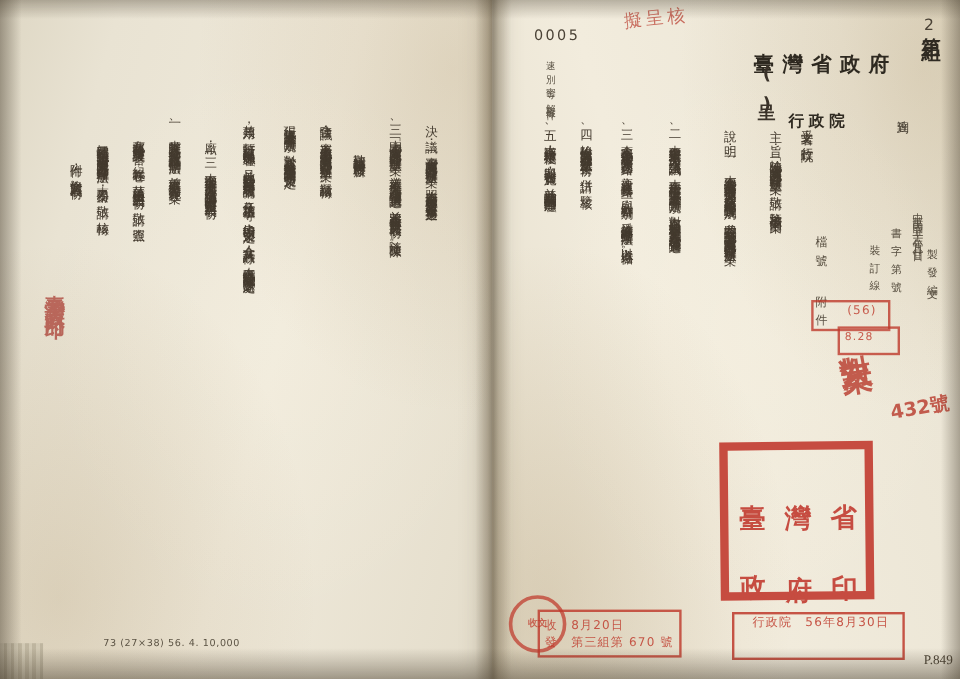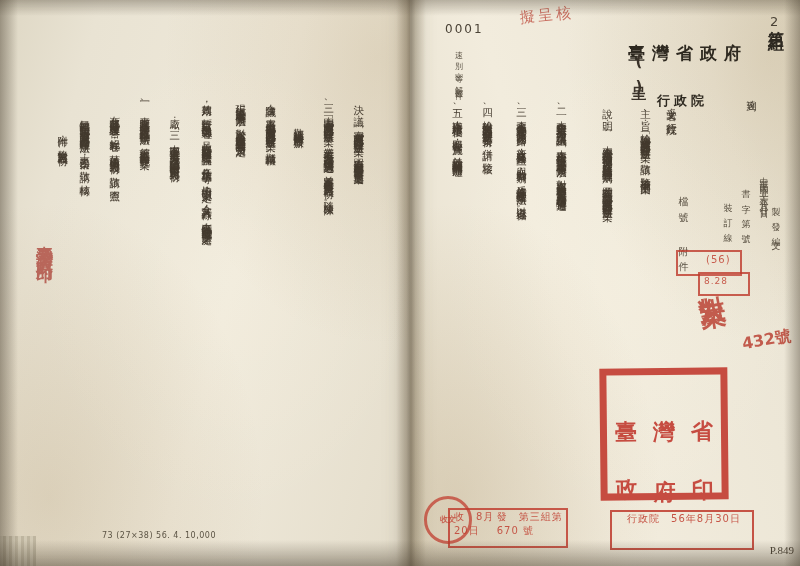--- a/index.html
+++ b/index.html
@@ -250,35 +250,35 @@
     opacity: .72;
     letter-spacing: 4px;
   }
   #form-footer {
     position: absolute;
     left: 86px;
     bottom: 26px;
     font-size: 8px;
     color: #5b5344;
     letter-spacing: .5px;
-    margin-left: 16px;
   }
 
   
   #bottom-stamp-a {
     position: absolute;
     left: 448px;
     bottom: 18px;
     width: 120px;
     height: 40px;
     border: 2px solid #bf3a2c;
     color: #bf3a2c;
     opacity: .82;
     font-size: 10px;
     display: flex;
+    flex-direction: column;
     justify-content: center;
     padding-left: 4px;
     letter-spacing: 1px;
     box-sizing: border-box;
   }
   #bottom-stamp-b {
     position: absolute;
     left: 610px;
     bottom: 16px;
     width: 144px;
@@ -345,21 +345,21 @@
   <div class="gutter"></div>
 
   <div id="org-label">第三組</div>
 
   <div id="gov-title">臺灣省政府</div>
 
   <div class="vt" id="doc-type-v" style="right:152px; top:52px; font-size:15px; font-weight:bold; letter-spacing:4px;">(呈)</div>
 
   <div id="doc-type">行政院</div>
 
-  <div id="doc-number">0001</div>
+  <div id="doc-number">0005</div>
 
   <div class="stamp-box" id="field-speed">速　別</div>
   <div class="stamp-box" id="field-secret">密等　解密條件</div>
 
   <div id="recipient-to">達到：</div>
 
   <div class="meta-v" style="right:30px; top:170px;">中華民國五十六年八月廿日</div>
   <div class="meta-v" style="right:48px; top:182px;">書　字　第　號</div>
   <div class="meta-v" style="right:66px; top:196px;">裝　訂　線</div>
   <div class="meta-v" style="right:18px; top:200px;">製　發　編文</div>

